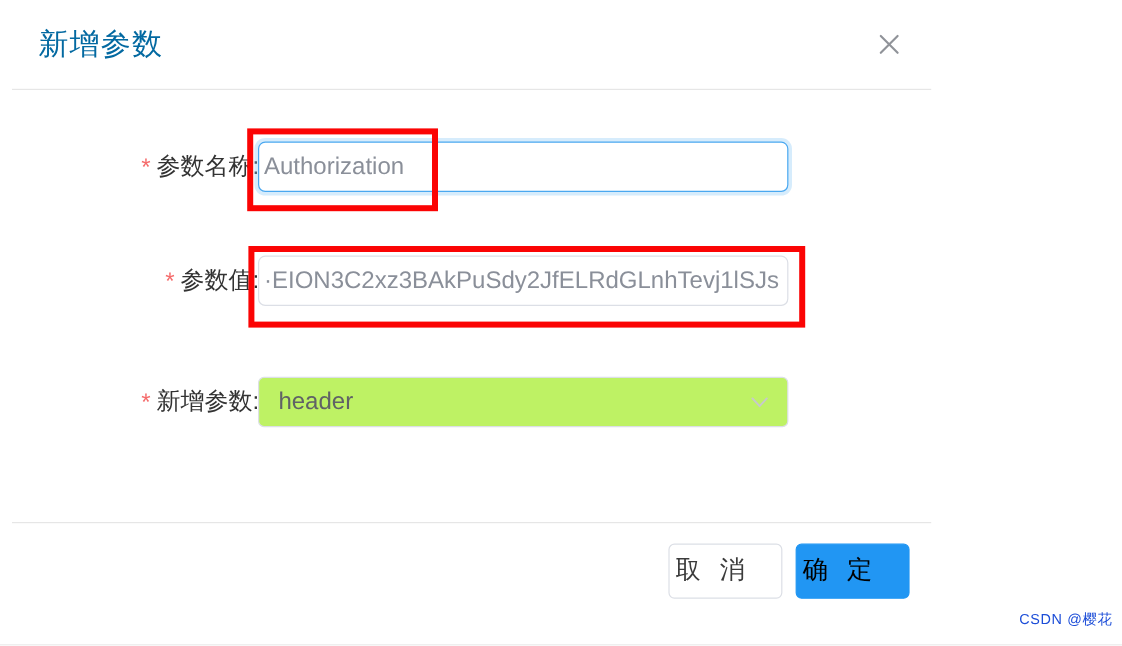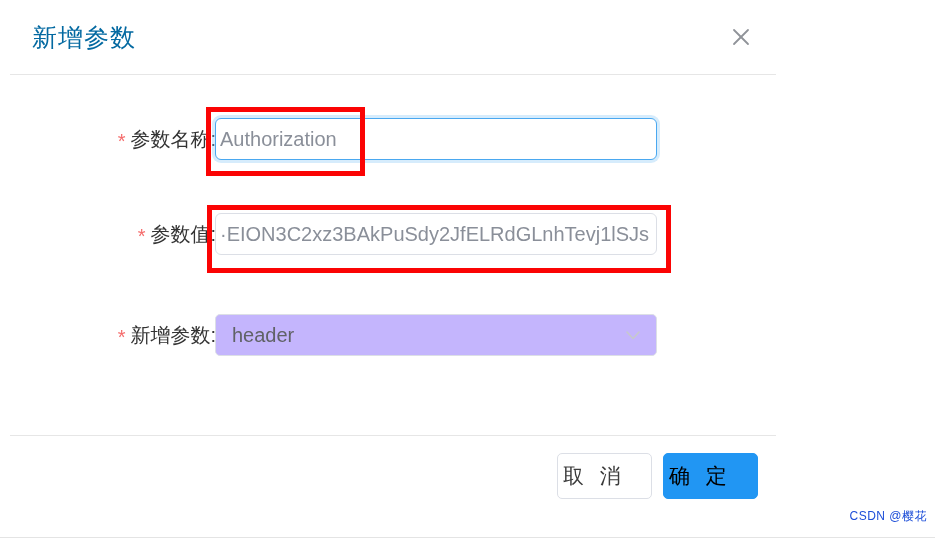--- a/index.html
+++ b/index.html
@@ -141,21 +141,21 @@
 
   .select-field {
     position: absolute;
     left: 215px;
     top: 0;
     width: 442px;
     height: 42px;
     box-sizing: border-box;
     border: 1px solid #dcdfe6;
     border-radius: 5px;
-    background: #c4b5fd;
+    background: #bef264;
     cursor: pointer;
     padding-left: 21px;
   }
   .select-value {
     position: absolute;
     left: 16px;
     top: 0;
     height: 40px;
     line-height: 40px;
     font-size: 20px;

